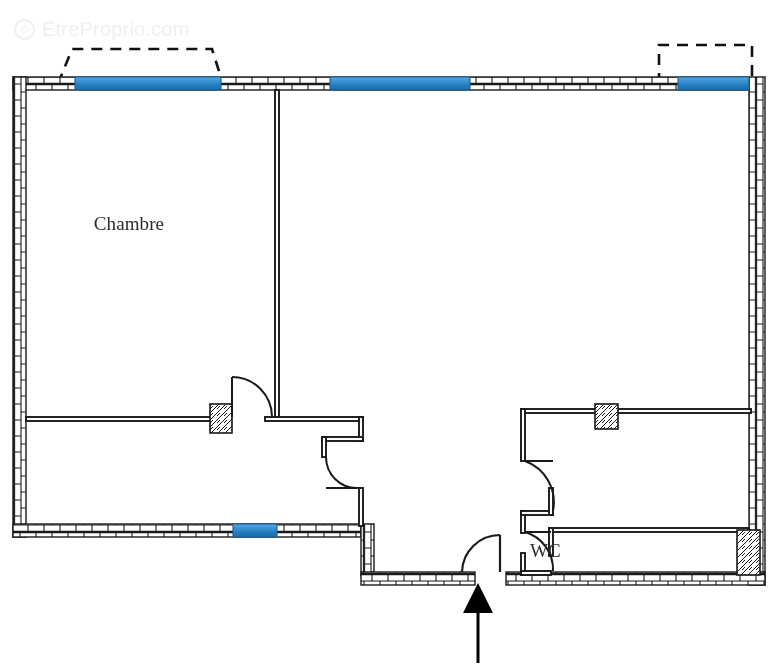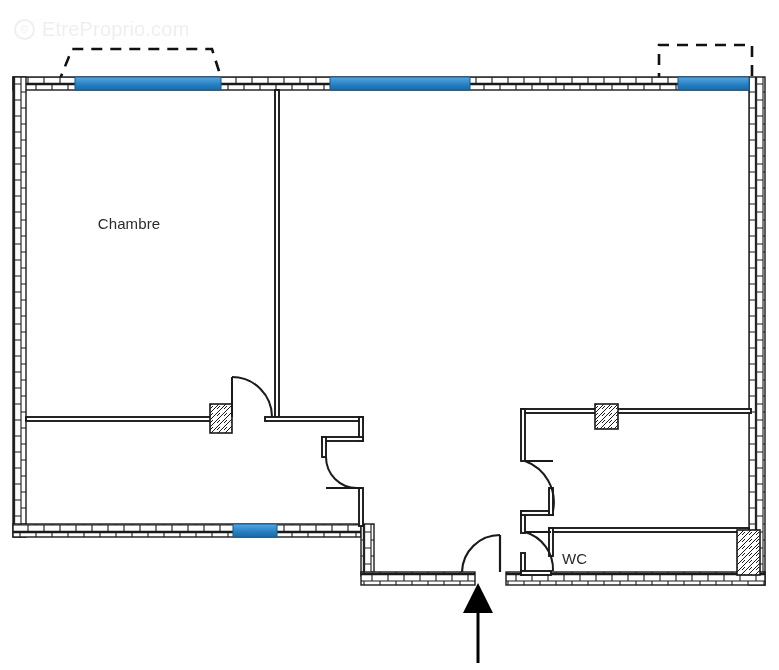--- a/index.html
+++ b/index.html
@@ -22,22 +22,22 @@
     left: 0;
     top: 0;
     width: 779px;
     height: 670px;
     display: block;
   }
   .room-label {
     position: absolute;
     text-align: center;
     color: #2b2b2b;
-    font-family: Liberation Sans, sans-serif;
-    font-size: 15px;
+    font-family: Liberation Serif, serif;
+    font-size: 19px;
     line-height: 20px;
     white-space: nowrap;
     letter-spacing: 0.1px;
   }
   .room-label .rl-name { display: block; }
   .room-label .rl-area { display: block; }
   .room-label.align-left { text-align: left; }
   .watermark {
     position: absolute;
     left: 14px;
@@ -246,17 +246,17 @@
     <span>EtreProprio.com</span>
   </div>
 
   <div class="room-label" style="left:44px; top:214px; width:170px;">
     <span class="rl-name">Chambre</span>
   </div>
 
 
 
 
-  <div class="room-label align-left" style="left:562px; top:541px; width:120px;margin-top:8px;">
+  <div class="room-label align-left" style="left:530px; top:541px; width:120px;">
     <span class="rl-name">WC</span>
   </div>
 
 </div>
 
 </body></html>

